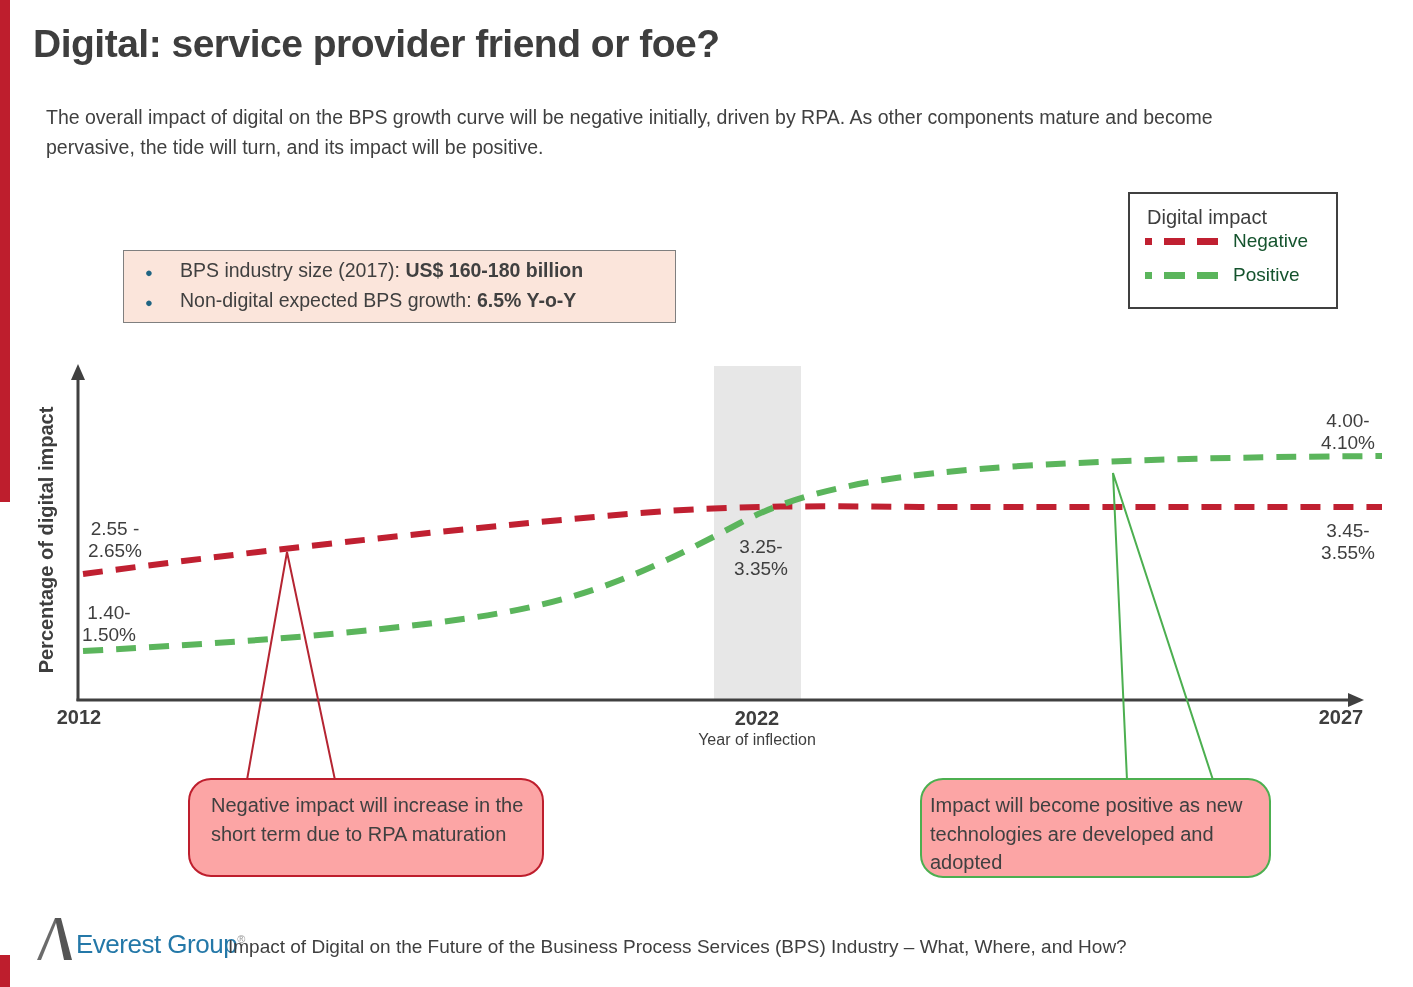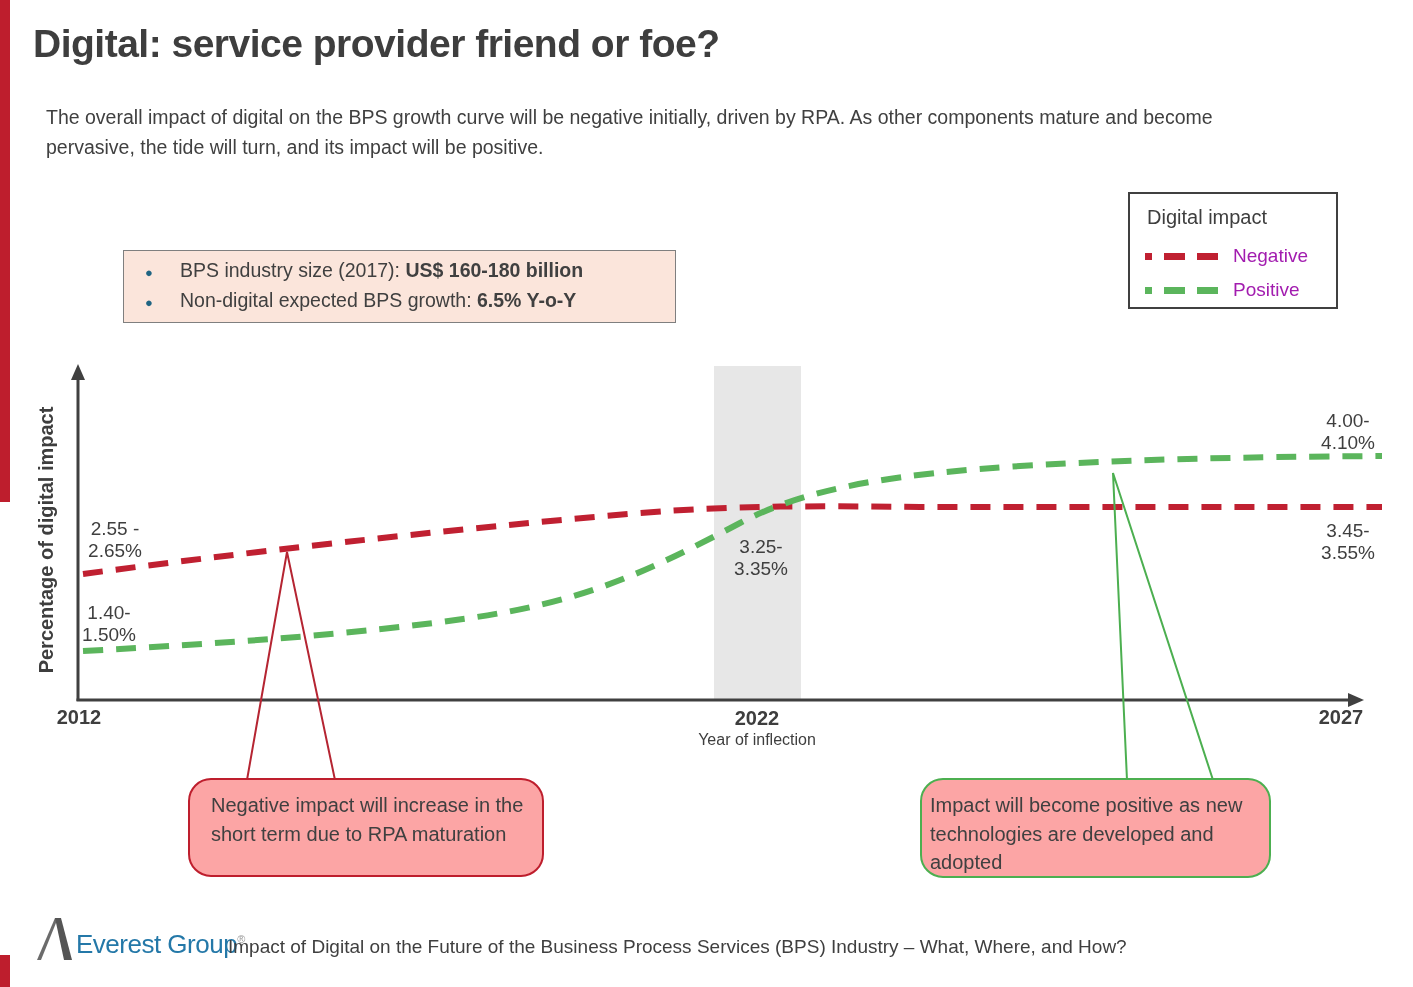--- a/index.html
+++ b/index.html
@@ -12,29 +12,29 @@
 
   
   .title { position:absolute; left:33px; top:22px; margin:0; font-size:39px; font-weight:bold;
            color:#3E3E3E; letter-spacing:-0.5px; }
   .subtitle { position:absolute; left:46px; top:102px; width:1255px; margin:0;
               font-size:19.5px; line-height:1.55; color:#404040; }
 
   
   .legend { position:absolute; left:1128px; top:192px; width:210px; height:117px;
             border:2px solid #404040; box-sizing:border-box; background:#fff; }
-  .legend-title { margin:12px 0 16px 17px; font-size:20px; color:#3E3E3E; }
+  .legend-title { margin:12px 0 1px 17px; font-size:20px; color:#3E3E3E; }
   .legend-row { display:flex; align-items:center; margin:0 0 12px 15px; }
   .dashes { display:flex; align-items:center; width:86px; }
   .dashes i { display:inline-block; height:7px; }
   .dashes .d1 { width:7px;  margin-right:12px; }
   .dashes .d2 { width:21px; margin-right:12px; }
   .dashes.red i   { background:#C02031; }
   .dashes.green i { background:#5BB55C; }
-  .legend-label { font-size:19px; margin-left:2px; color:#a21caf; }
+  .legend-label { font-size:19px; margin-left:2px; color:#14532d; }
 
   
   .infobox { position:absolute; left:123px; top:250px; width:553px; height:73px;
              background:#FBE5DB; border:1px solid #7F7F7F; box-sizing:border-box; padding-top:8px; }
   .info-row { display:flex; align-items:baseline; height:30px; }
   .bullet { color:#1F6482; font-size:13px; width:26px; text-align:center; margin-left:12px; }
   .info-text { font-size:19.5px; color:#404040; margin-left:18px; white-space:nowrap; }
   .info-text b { font-weight:bold; }
 
   

